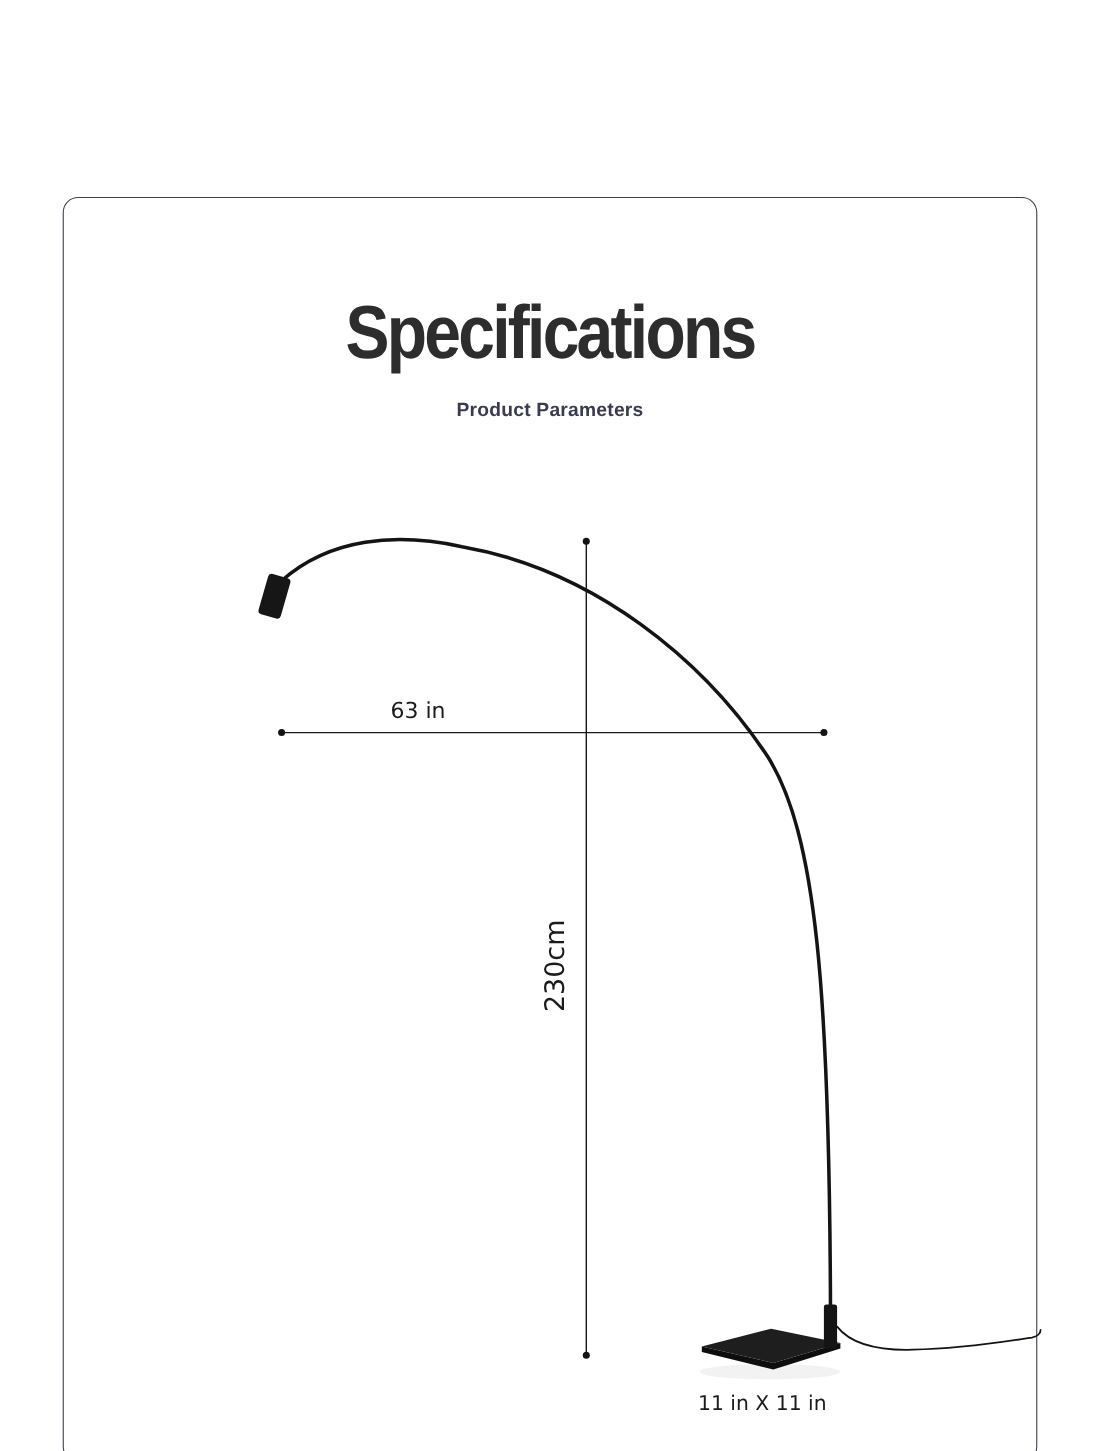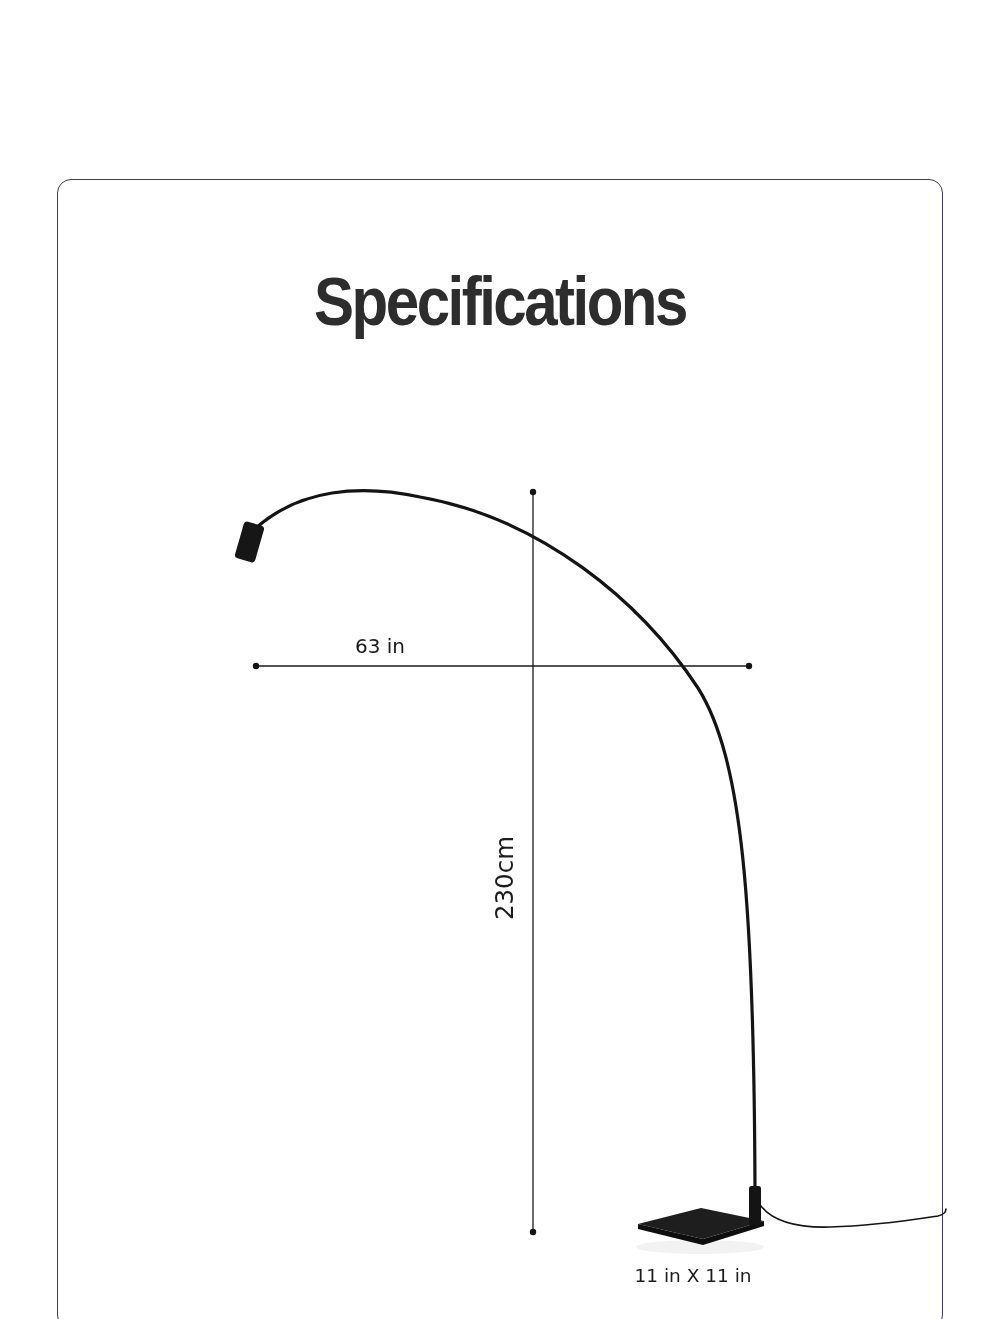--- a/index.html
+++ b/index.html
@@ -35,20 +35,21 @@
   }
   .lamp-stroke{stroke:#141414;fill:none;stroke-linecap:round;}
 </style>
 </head>
 <body>
 
 <main>
 
   <section class="card">
     <h1 class="title">Specifications</h1>
+    <h2 class="subtitle">Product Parameters</h2>
   </section>
 
   <svg class="diagram" viewBox="0 0 1000 1319" xmlns="http://www.w3.org/2000/svg">
 
     <ellipse cx="700" cy="1247" rx="64" ry="7" fill="rgba(0,0,0,0.05)"></ellipse>
 
     <path class="lamp-stroke" stroke-width="3.2" d="M 256 528
              C 300 489, 360 484, 420 497
              C 540 518, 640 600, 698 688
              C 742 758, 754 900, 755 1190"></path>

